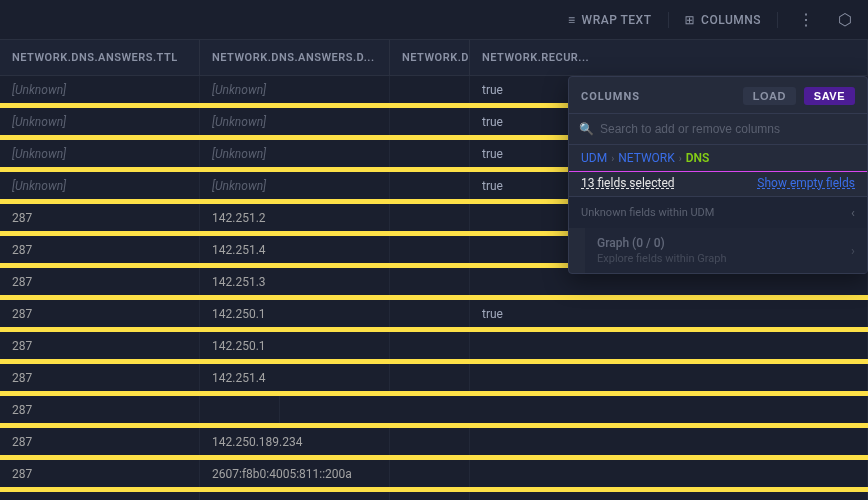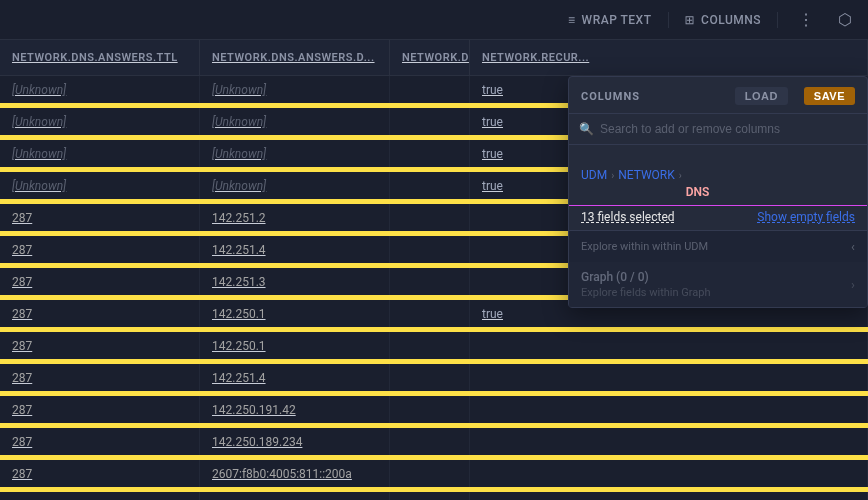--- a/index.html
+++ b/index.html
@@ -47,21 +47,20 @@
       padding: 2px 4px;
     }
 
     
     .table-container {
       display: flex;
       flex-direction: column;
       height: calc(500px - 40px);
       overflow: hidden;
       position: relative;
-      text-decoration: underline;
     }
 
     
     .table-header {
       display: flex;
       background: #1e2435;
       border-bottom: 1px solid #2a3040;
       min-width: 100%;
       height: 36px;
       flex-shrink: 0;
@@ -141,38 +140,38 @@
     }
     .panel-title {
       font-size: 11px;
       font-weight: 700;
       color: #8b92a5;
       letter-spacing: 1px;
       text-transform: uppercase;
     }
     .panel-actions {
       display: flex;
-      gap: 16px;
+      gap: 8px;
     }
     .panel-btn {
       font-size: 11px;
       font-weight: 600;
       padding: 3px 10px;
       border-radius: 3px;
       cursor: pointer;
       border: none;
       text-transform: uppercase;
       letter-spacing: 0.5px;
     }
     .btn-load {
       background: #2e3548;
       color: #8b92a5;
     }
     .btn-save {
-      background: #a16207;
+      background: #4c1d95;
       color: #fff;
     }
 
     
     .search-container {
       padding: 8px 10px;
       border-bottom: 1px solid #333a50;
       display: flex;
       align-items: center;
       gap: 6px;
@@ -203,23 +202,22 @@
     }
     .breadcrumb-item {
       color: #3a6ee8;
       cursor: pointer;
     }
     .breadcrumb-separator {
       color: #5a6070;
       font-size: 10px;
     }
     .breadcrumb-current {
-      color: #fca5a5;
+      color: #84cc16;
       font-weight: 600;
-      margin-top: 34px;
     }
 
     
     .summary-row {
       display: flex;
       align-items: center;
       justify-content: space-between;
       padding: 4px 12px 6px;
       border-bottom: 1px solid #333a50;
     }
@@ -288,20 +286,21 @@
     .section-item-sub {
       font-size: 11px;
       color: #5a6070;
     }
     .section-item-arrow {
       color: #5a6070;
       font-size: 13px;
     }
     .section-disabled {
       opacity: 0.6;
+      margin-left: 16px;
     }
   </style>
 </head>
 <body>
 
 <div class="top-toolbar">
   <div class="toolbar-btn">
     <span>≡</span>
     <span>WRAP TEXT</span>
   </div>
@@ -382,21 +381,20 @@
       <div class="table-cell table-cell-last"></div>
     </div>
     <div class="table-row">
       <div class="table-cell table-cell-1 cell-num">287</div>
       <div class="table-cell table-cell-2 cell-num">142.251.4</div>
       <div class="table-cell table-cell-3"></div>
       <div class="table-cell table-cell-last"></div>
     </div>
     <div class="table-row">
       <div class="table-cell table-cell-1 cell-num">287</div>
-      <div class="table-cell table-cell-2 cell-num">142.250.191.42</div>
       <div class="table-cell table-cell-3"></div>
       <div class="table-cell table-cell-last"></div>
     </div>
     <div class="table-row">
       <div class="table-cell table-cell-1 cell-num">287</div>
       <div class="table-cell table-cell-2 cell-num">142.250.189.234</div>
       <div class="table-cell table-cell-3"></div>
       <div class="table-cell table-cell-last"></div>
     </div>
     <div class="table-row">
@@ -438,21 +436,21 @@
     </div>
 
     <div class="summary-row">
       <span class="fields-selected">13 fields selected</span>
       <span class="show-empty">Show empty fields</span>
     </div>
 
 
     <div class="section-item">
       <div class="section-item-left">
-        <span class="section-item-sub">Explore within within UDM</span>
+        <span class="section-item-sub">Unknown fields within UDM</span>
       </div>
       <span class="section-item-arrow">‹</span>
     </div>
 
     <div class="section-item section-disabled">
       <div class="section-item-left">
         <span class="section-item-title">Graph (0 / 0)</span>
         <span class="section-item-sub">Explore fields within Graph</span>
       </div>
       <span class="section-item-arrow">›</span>

